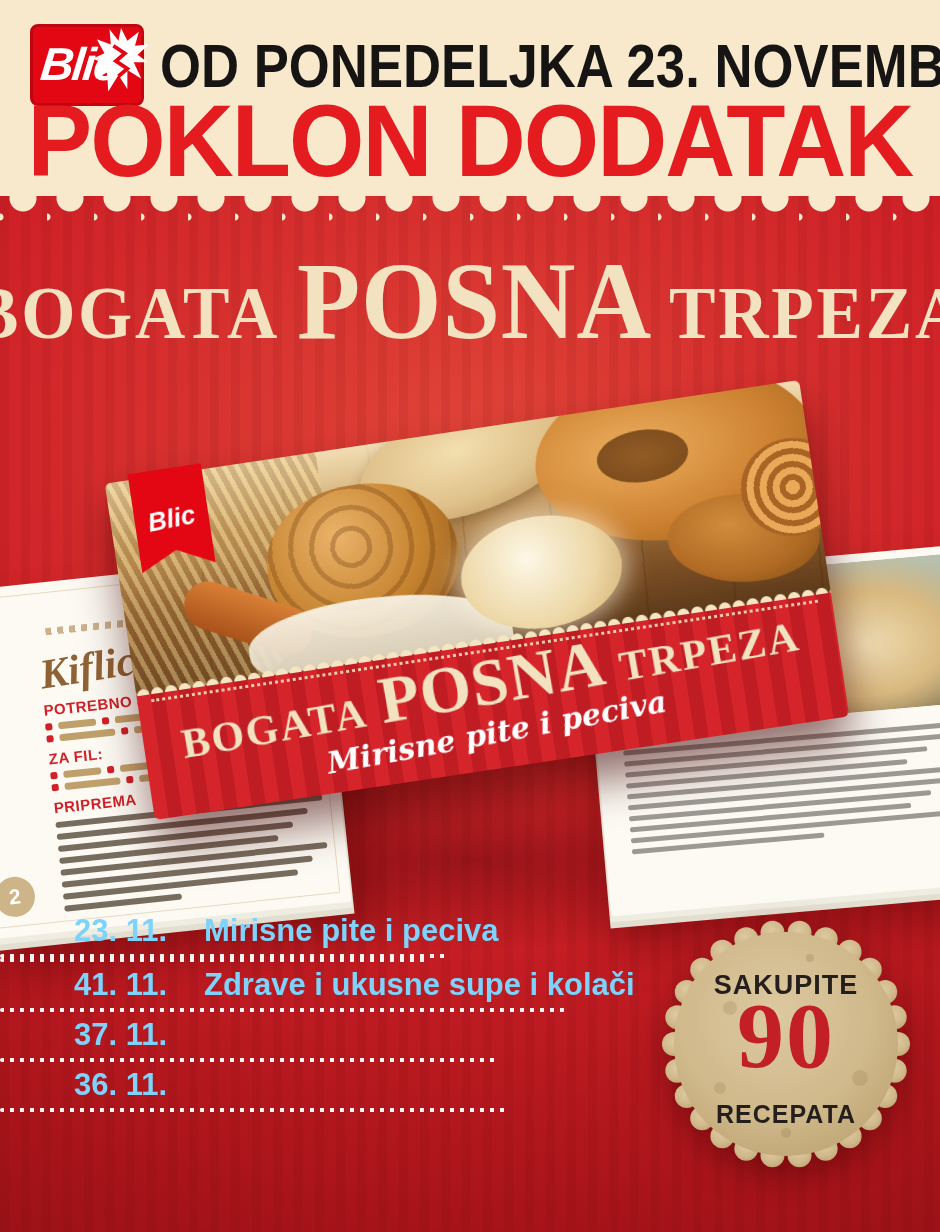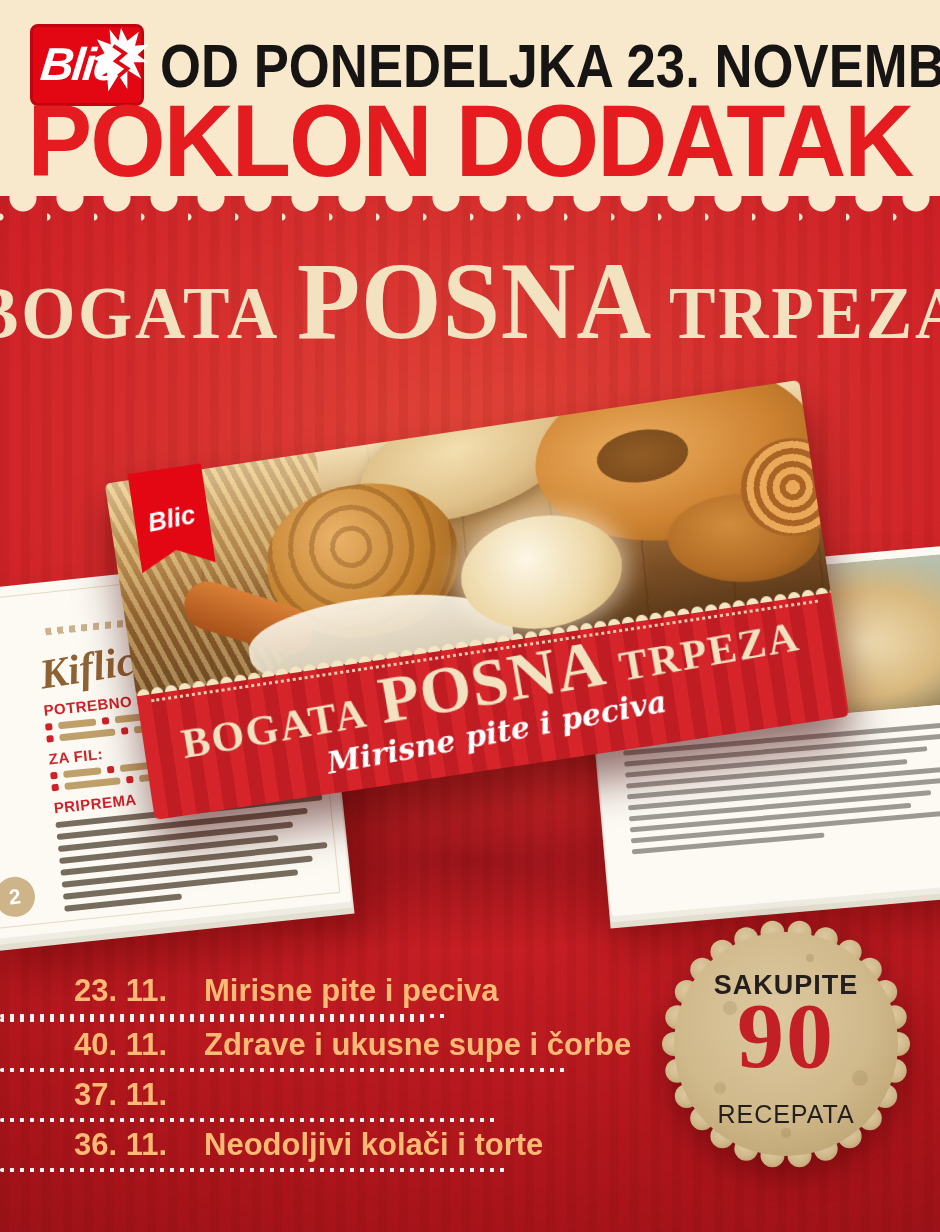--- a/index.html
+++ b/index.html
@@ -117,38 +117,38 @@
   .ct-big{font-size:66px;letter-spacing:1px;line-height:1;}
   .cover-sub{position:absolute;left:0;right:0;top:72px;text-align:center;color:#fff;
     font-size:30px;font-style:italic;font-weight:700;font-family:"DejaVu Serif",serif;
     transform:rotate(-2deg);}
   .ribbon{position:absolute;left:24px;top:-6px;width:74px;height:100px;background:#e30613;
     clip-path:polygon(0 0,100% 0,100% 100%,50% 82%,0 100%);display:flex;align-items:center;
     justify-content:center;box-shadow:0 4px 10px rgba(0,0,0,.3);}
   .ribbon span{color:#fff;font-size:26px;font-weight:700;font-style:italic;transform:rotate(-3deg);}
 
   
-  .schedule{position:absolute;left:0;top:968px;width:640px;color:#fdba74;}
+  .schedule{position:absolute;left:0;top:908px;width:640px;color:#7dd3fc;}
   .srow{display:flex;align-items:center;height:46px;padding-left:74px;
     font-size:31px;font-weight:700;}
   .sdate{display:inline-block;min-width:104px;margin-right:26px;}
   .sep{height:4px;border-radius:2px;opacity:.95;
     background-image:repeating-linear-gradient(90deg,#fff 0 4px, rgba(0,0,0,0) 4px 10px);}
   .w1{width:450px;} .w2{width:430px;} .w3{width:568px;} .w4{width:500px;} .w5{width:510px;}
 
   
   .badge{position:absolute;left:660px;top:918px;width:252px;height:252px;
     filter:drop-shadow(0 10px 16px rgba(60,0,0,.45));}
   .badge-svg{position:absolute;inset:0;width:252px;height:252px;}
   .badge div{position:absolute;left:0;width:252px;text-align:center;}
   .b1{top:52px;font-size:27px;font-weight:900;color:#241f1c;letter-spacing:1px;}
   .bnum{top:70px;font-size:94px;line-height:1;font-weight:700;color:#c22026;
     font-family:"Liberation Serif",serif;letter-spacing:2px;}
   .b2{top:154px;font-size:25px;font-weight:900;color:#241f1c;letter-spacing:.5px;}
-  .b3{top:182px;font-size:25px;font-weight:400;color:#241f1c;letter-spacing:1px;}
+  .b3{top:182px;font-size:25px;font-weight:700;color:#241f1c;letter-spacing:1px;}
 </style>
 </head>
 <body>
 
 <div class="poster">
 
   <div class="stage"></div>
 
   <div class="header">
     <div class="blic-logo">
@@ -265,31 +265,30 @@
   </div>
 
   <div class="schedule">
     <div class="srow">
       <span class="sdate">23. 11.</span>
       <span class="slabel">Mirisne pite i peciva</span>
     </div>
     <div class="sep w1"></div>
     <div class="sep w2"></div>
     <div class="srow">
-      <span class="sdate">40. 11.</span>
-      <span class="slabel">Zdrave i ukusne supe i čorbe</span>
+      <span class="sdate">41. 11.</span>
+      <span class="slabel">Zdrave i ukusne supe i kolači</span>
     </div>
     <div class="sep w3"></div>
     <div class="srow">
       <span class="sdate">37. 11.</span>
     </div>
     <div class="sep w4"></div>
     <div class="srow">
       <span class="sdate">36. 11.</span>
-      <span class="slabel">Neodoljivi kolači i torte</span>
     </div>
     <div class="sep w5"></div>
   </div>
 
   <div class="badge">
     <svg class="badge-svg" viewBox="0 0 252 252">
       <defs>
         <radialGradient id="badgeGrad" cx="45%" cy="38%" r="78%">
           <stop offset="0%" stop-color="#ddc9a1"></stop>
           <stop offset="55%" stop-color="#d0b98b"></stop>

